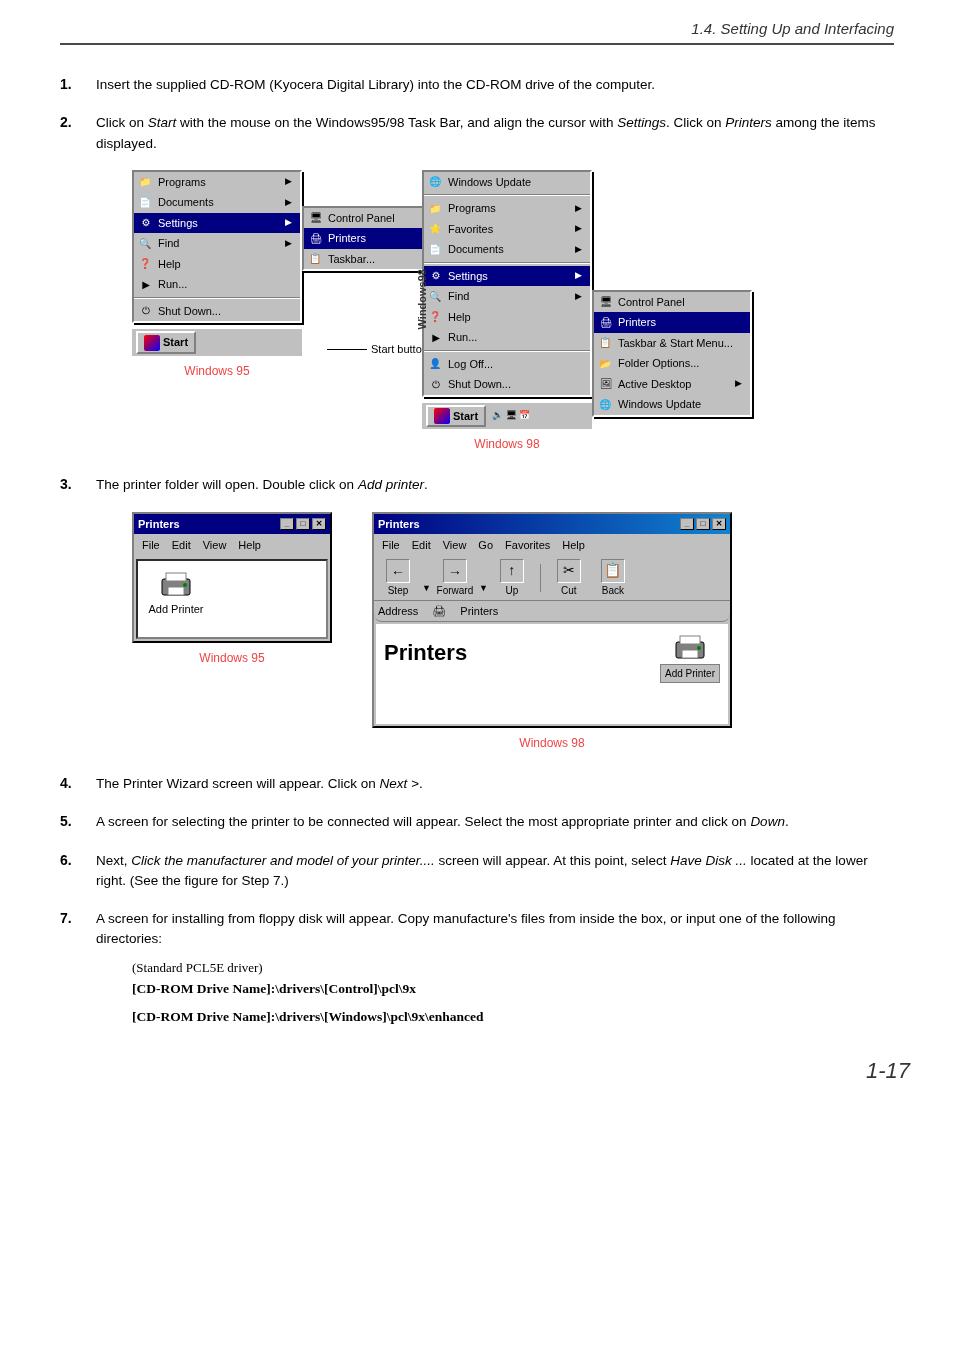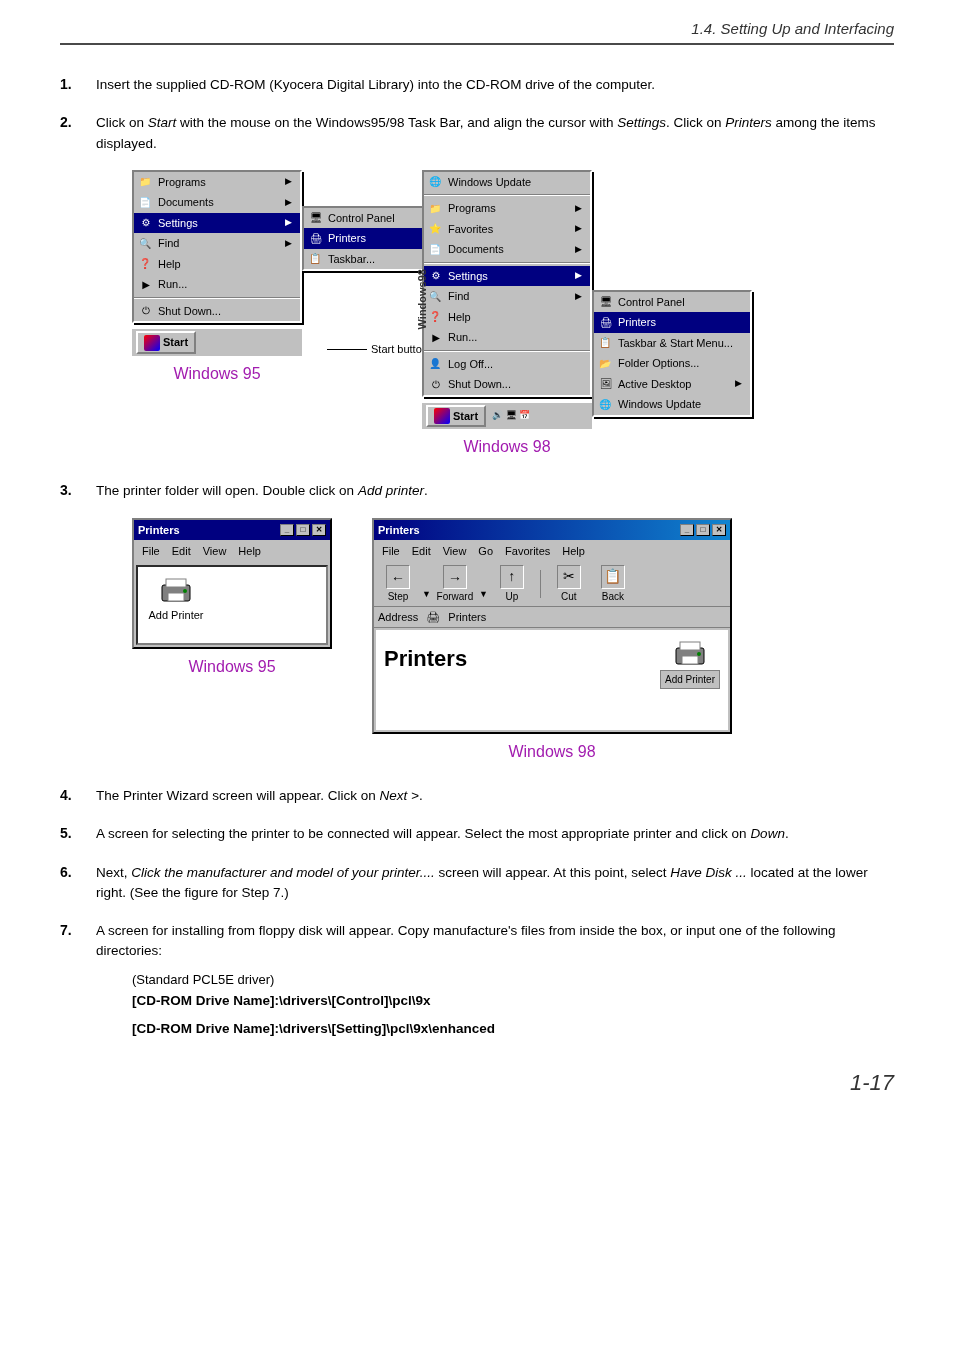--- a/index.html
+++ b/index.html
@@ -64,23 +64,23 @@
       gap: 40px;
       margin: 16px 0 4px 36px;
       align-items: flex-start;
     }
     .screenshot-block {
       display: flex;
       flex-direction: column;
       align-items: center;
     }
     .screenshot-caption {
-      font-size: 16px;
+      font-size: 12px;
       margin-top: 6px;
-      color: #a21caf;
+      color: #ef4444;
     }
 
     
     .win-menu {
       border: 2px solid #808080;
       border-right-color: #fff;
       border-bottom-color: #fff;
       background: #c0c0c0;
       box-shadow: 2px 2px 0 #000;
       font-size: 11px;
@@ -256,58 +256,60 @@
       border-right-color: #fff;
       border-bottom-color: #fff;
       display: flex;
       align-items: center;
       justify-content: center;
       font-size: 14px;
     }
     .win98-address {
       display: flex;
       align-items: center;
-      gap: 8px;
+      gap: 14px;
       padding: 2px 4px;
       font-size: 11px;
       border-bottom: 1px solid #808080;
+      border-radius: 8px;
     }
     .win98-client {
       background: #fff;
       padding: 8px;
       min-height: 100px;
       margin: 2px;
       display: flex;
       align-items: flex-start;
       gap: 20px;
     }
     .printers-heading {
       font-size: 22px;
       font-weight: bold;
       margin-top: 4px;
     }
 
     
     .dir-block {
       margin: 8px 36px;
+      font-family: Liberation Serif, serif;
     }
     .dir-label {
       font-size: 13px;
       margin-bottom: 2px;
     }
     .dir-path {
       font-size: 13.5px;
       font-weight: bold;
     }
 
     
     .page-number {
       position: absolute;
       bottom: 30px;
-      right: 60px;
+      right: 44px;
       font-style: italic;
       font-size: 22px;
       color: #333;
     }
 
     .win95-screenshot-container {
       position: relative;
     }
 
     .win-menu-separator {
@@ -629,21 +631,21 @@
       <div class="step-content">
         <span>A screen for installing from floppy disk will appear. Copy manufacture's files from inside the box, or input one of the following directories:</span>
 
         
         <div class="dir-block">
           <div class="dir-label">(Standard PCL5E driver)</div>
           <div class="dir-path">[CD-ROM Drive Name]:\drivers\[Control]\pcl\9x</div>
         </div>
 
         <div class="dir-block">
-          <div class="dir-path">[CD-ROM Drive Name]:\drivers\[Setting]\pcl\9x\enhanced</div>
+          <div class="dir-path">[CD-ROM Drive Name]:\drivers\[Windows]\pcl\9x\enhanced</div>
         </div>
       </div>
     </li>
 
   </ol>
 
   <div class="page-number">1-17</div>
 
 </div>
 

